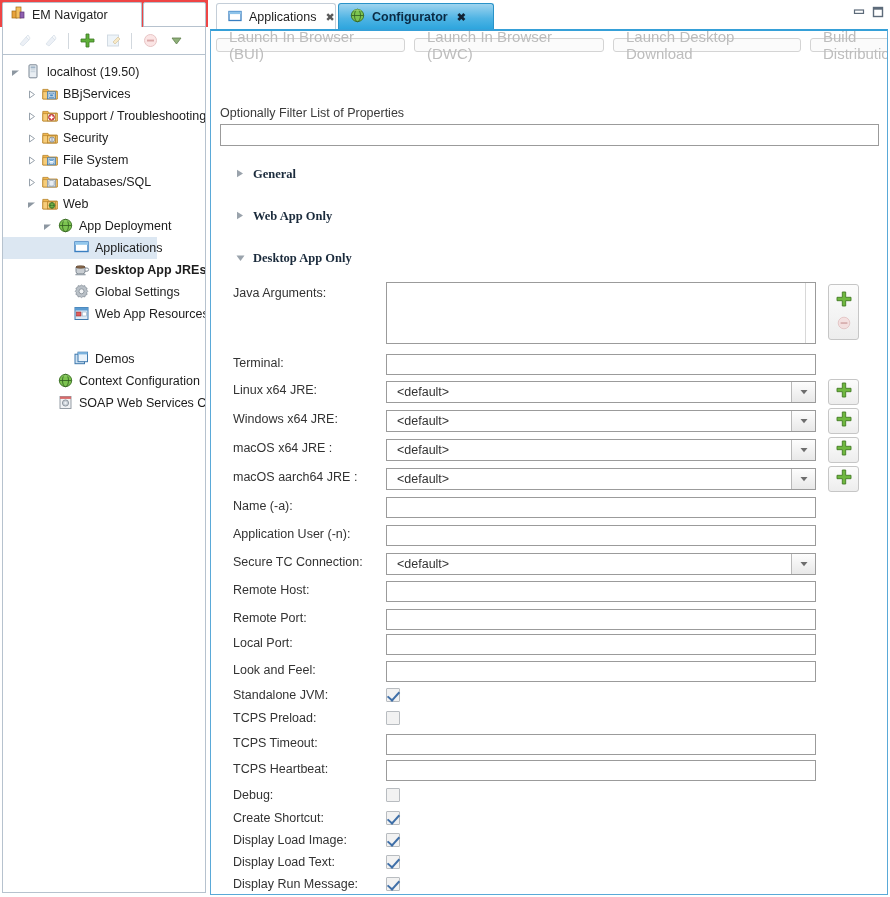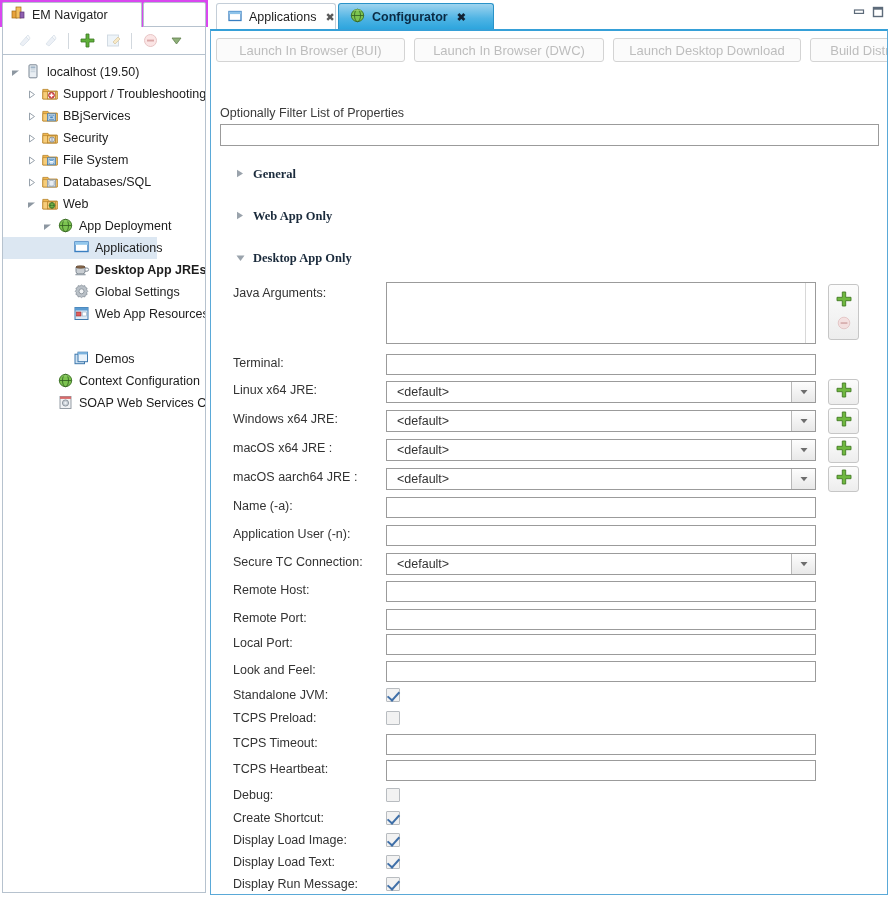--- a/index.html
+++ b/index.html
@@ -13,21 +13,21 @@
 
   
   .app { position: relative; width: 890px; height: 897px; background:#fff; }
 
   
   .left-panel {
     position: absolute; left: 0; top: 0; width: 208px; height: 897px;
   }
   .nav-tabstrip {
     position: absolute; left: 0; top: 0; width: 208px; height: 27px;
-    background: #d946ef;
+    background: #ef4444;
     text-align: right;
   }
   .nav-tab {
     position: absolute; left: 2px; top: 2px; width: 140px; height: 25px;
     border: 1px solid #b6c2ce; border-bottom: none; background: #ffffff;
     display: flex; align-items: center; padding-left: 8px; gap: 7px;
     border-radius: 2px 2px 0 0;
   }
   .nav-tab-label { font-size: 12.5px; color: #222; }
   .nav-tab-filler {
@@ -91,22 +91,22 @@
 
   .editor-body {
     position: absolute; left: 2px; top: 29px; width: 678px; height: 866px;
     border: 1px solid #5aa9d8; border-top: 2px solid #36a0d8; background: #ffffff;
     overflow: hidden;
   }
 
   
   .btnrow { position: absolute; left: 5px; top: 7px; display: flex; gap: 9px; }
   .tbtn {
-    height: 24px; border: 1px solid #d4d4d4; background: #fbfbfb;
-    color: #bdbdbd; font-size: 13px; border-radius: 3px;
+    height: 14px; border: 1px solid #d4d4d4; background: #fbfbfb;
+    color: #bdbdbd; font-size: 15px; border-radius: 3px;
     display: flex; align-items: center; justify-content: center; padding: 0 12px;
   }
 
   .filter-label { position: absolute; left: 9px; top: 75px; font-size: 12.5px; color: #3a3a3a; }
   .filter-input {
     position: absolute; left: 9px; top: 93px; width: 659px; height: 22px;
     border: 1px solid #9b9b9b; background: #fff; font-size: 12.5px;
     padding: 0 5px; color: #222; outline: none;
   }
 
@@ -244,41 +244,41 @@
           </div>
           <div class="tnode" style="padding-left: 22px;">
             <span class="twist">
               <svg width="9" height="9" viewBox="0 0 9 9">
                 <path d="M2.5 1 V8 L7.5 4.5 Z" fill="none" stroke="#98a2ac" stroke-width="1"></path>
               </svg>
             </span>
             <span class="ticon"><svg width="16" height="16" viewBox="0 0 16 16">
                 <path d="M0.8 3.4 H6 L7.2 5 H15.2 V13 H0.8 Z" fill="#f0b64e" stroke="#b8842a" stroke-width="0.8"></path>
                 <path d="M0.8 5.6 H15.2 V13 H0.8 Z" fill="#f7cd7a" stroke="#b8842a" stroke-width="0.7"></path>
+                <rect x="5.5" y="5.8" width="8" height="7" fill="#dcebf7" stroke="#3f79ad" stroke-width="0.8"></rect>
+                <rect x="7" y="7.2" width="5" height="4.4" fill="#ffffff" stroke="#3f79ad" stroke-width="0.7"></rect>
+                <rect x="8.1" y="8.3" width="2.8" height="2.2" fill="#4a8cc4"></rect>
+              </svg></span>
+            <span>BBjServices</span>
+          </div>
+          <div class="tnode" style="padding-left: 22px;">
+            <span class="twist">
+              <svg width="9" height="9" viewBox="0 0 9 9">
+                <path d="M2.5 1 V8 L7.5 4.5 Z" fill="none" stroke="#98a2ac" stroke-width="1"></path>
+              </svg>
+            </span>
+            <span class="ticon"><svg width="16" height="16" viewBox="0 0 16 16">
+                <path d="M0.8 3.4 H6 L7.2 5 H15.2 V13 H0.8 Z" fill="#f0b64e" stroke="#b8842a" stroke-width="0.8"></path>
+                <path d="M0.8 5.6 H15.2 V13 H0.8 Z" fill="#f7cd7a" stroke="#b8842a" stroke-width="0.7"></path>
                 <rect x="5.5" y="5.8" width="8" height="7" fill="#ffffff" stroke="#b8842a" stroke-width="0.8"></rect>
                 <circle cx="9.5" cy="9.3" r="3" fill="#e14b4b" stroke="#9c2c2c" stroke-width="0.7"></circle>
                 <rect x="8.8" y="7.3" width="1.4" height="4" fill="#fff"></rect>
                 <rect x="7.5" y="8.6" width="4" height="1.4" fill="#fff"></rect>
               </svg></span>
             <span>Support / Troubleshooting</span>
-          </div>
-          <div class="tnode" style="padding-left: 22px;">
-            <span class="twist">
-              <svg width="9" height="9" viewBox="0 0 9 9">
-                <path d="M2.5 1 V8 L7.5 4.5 Z" fill="none" stroke="#98a2ac" stroke-width="1"></path>
-              </svg>
-            </span>
-            <span class="ticon"><svg width="16" height="16" viewBox="0 0 16 16">
-                <path d="M0.8 3.4 H6 L7.2 5 H15.2 V13 H0.8 Z" fill="#f0b64e" stroke="#b8842a" stroke-width="0.8"></path>
-                <path d="M0.8 5.6 H15.2 V13 H0.8 Z" fill="#f7cd7a" stroke="#b8842a" stroke-width="0.7"></path>
-                <rect x="5.5" y="5.8" width="8" height="7" fill="#dcebf7" stroke="#3f79ad" stroke-width="0.8"></rect>
-                <rect x="7" y="7.2" width="5" height="4.4" fill="#ffffff" stroke="#3f79ad" stroke-width="0.7"></rect>
-                <rect x="8.1" y="8.3" width="2.8" height="2.2" fill="#4a8cc4"></rect>
-              </svg></span>
-            <span>BBjServices</span>
           </div>
           <div class="tnode" style="padding-left: 22px;">
             <span class="twist">
               <svg width="9" height="9" viewBox="0 0 9 9">
                 <path d="M2.5 1 V8 L7.5 4.5 Z" fill="none" stroke="#98a2ac" stroke-width="1"></path>
               </svg>
             </span>
             <span class="ticon"><svg width="16" height="16" viewBox="0 0 16 16">
                 <path d="M0.8 3.4 H6 L7.2 5 H15.2 V13 H0.8 Z" fill="#f0b64e" stroke="#b8842a" stroke-width="0.8"></path>
                 <path d="M0.8 5.6 H15.2 V13 H0.8 Z" fill="#f7cd7a" stroke="#b8842a" stroke-width="0.7"></path>

